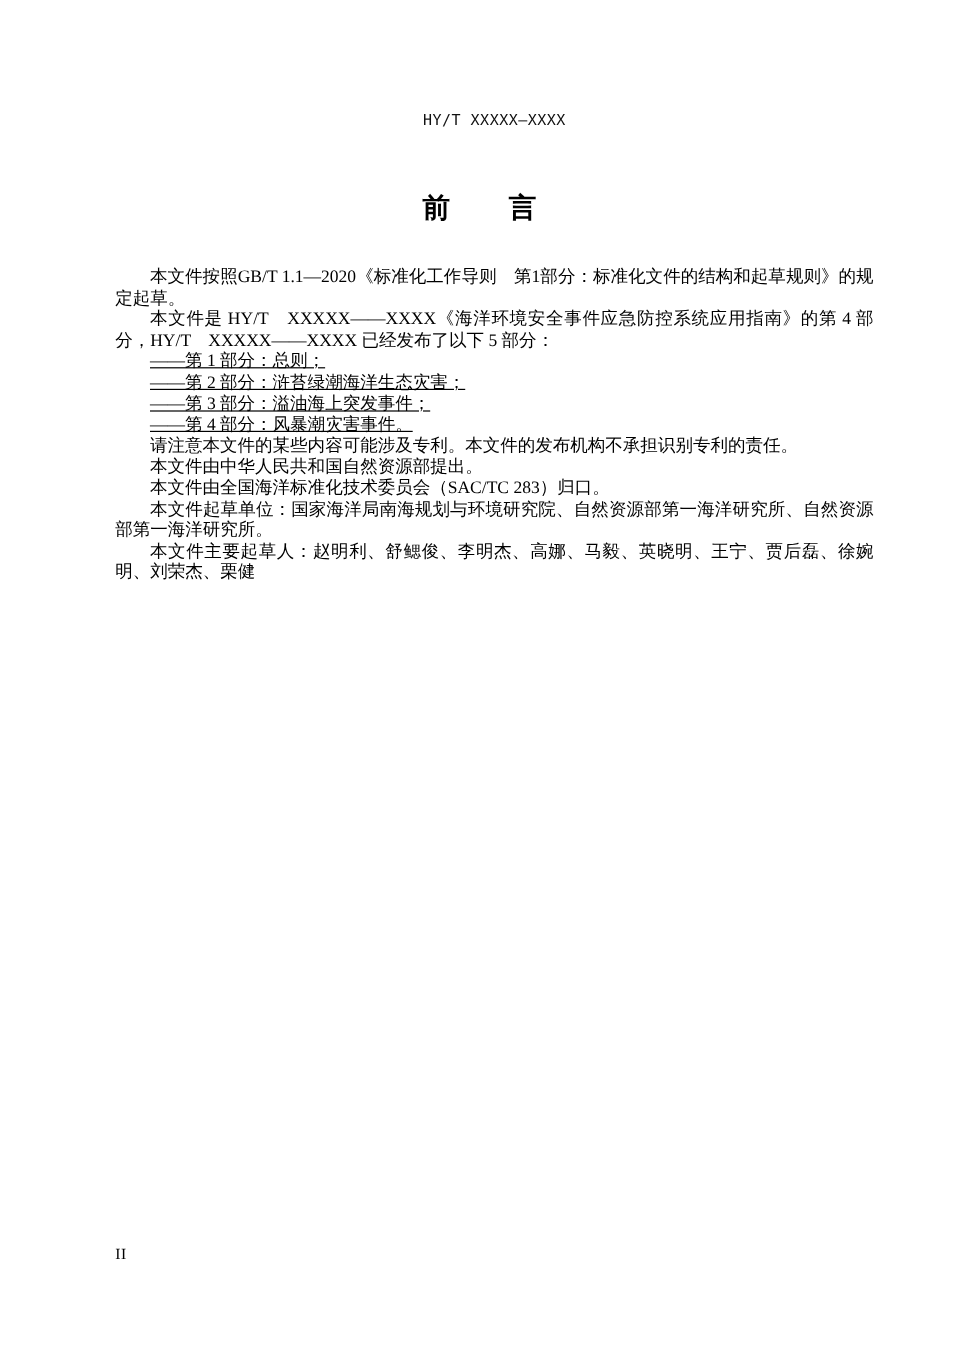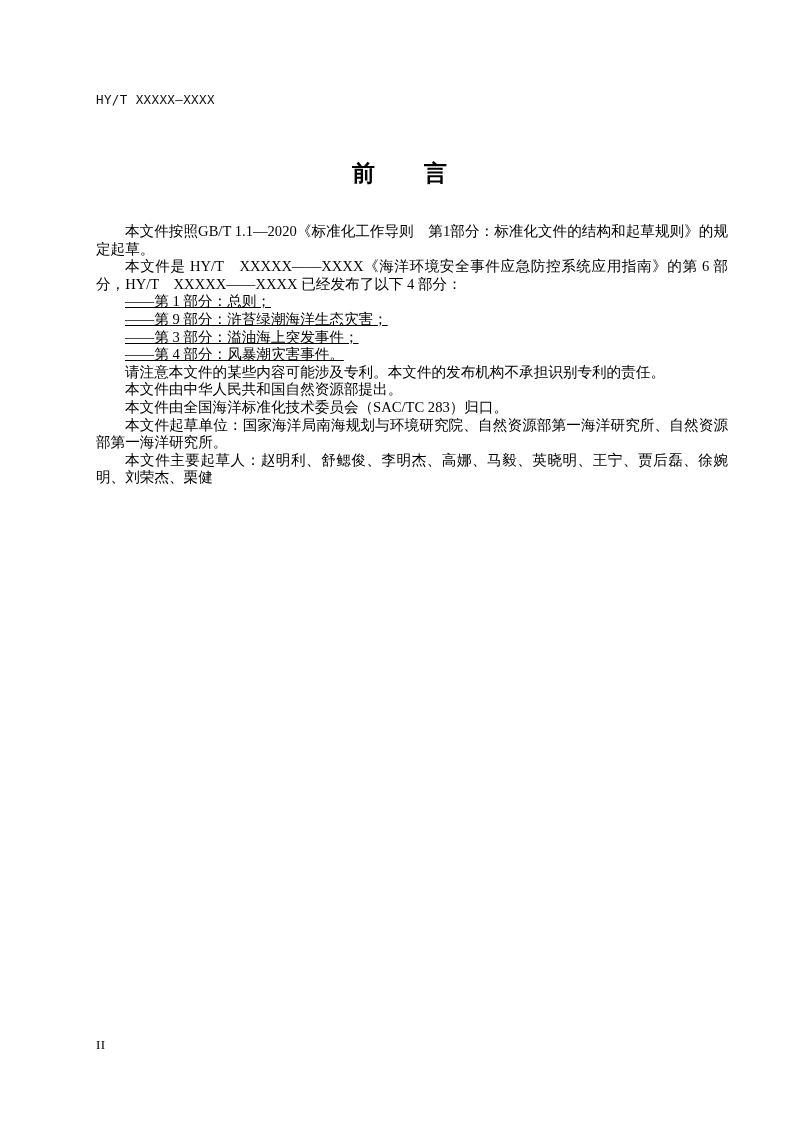--- a/index.html
+++ b/index.html
@@ -18,21 +18,21 @@
     background: #ffffff;
     overflow: hidden;
   }
 
   
   .header {
     position: absolute;
     top: 92px;
     left: 96px;
     width: 632px;
-    text-align: left;
+    text-align: center;
     font-family: "DejaVu Sans Mono", "Liberation Mono", monospace;
     font-size: 12.5px;
     letter-spacing: 0.4px;
     color: #111111;
     white-space: nowrap;
   }
 
   
   .title {
     position: absolute;
@@ -92,25 +92,25 @@
 <div class="page">
 
   <div class="header">HY/T XXXXX—XXXX</div>
 
   <div class="title">前　　言</div>
 
   <div class="body">
 
     <p class="para">本文件按照GB/T 1.1—2020《标准化工作导则　第1部分：标准化文件的结构和起草规则》的规定起草。</p>
 
-    <p class="para">本文件是 HY/T　XXXXX——XXXX《海洋环境安全事件应急防控系统应用指南》的第 6 部分，HY/T　XXXXX——XXXX 已经发布了以下 4 部分：</p>
+    <p class="para">本文件是 HY/T　XXXXX——XXXX《海洋环境安全事件应急防控系统应用指南》的第 4 部分，HY/T　XXXXX——XXXX 已经发布了以下 5 部分：</p>
 
     <p class="list-item">——第 1 部分：总则；</p>
 
-    <p class="list-item">——第 9 部分：浒苔绿潮海洋生态灾害；</p>
+    <p class="list-item">——第 2 部分：浒苔绿潮海洋生态灾害；</p>
 
     <p class="list-item">——第 3 部分：溢油海上突发事件；</p>
 
     <p class="list-item">——第 4 部分：风暴潮灾害事件。</p>
 
     <p class="para">请注意本文件的某些内容可能涉及专利。本文件的发布机构不承担识别专利的责任。</p>
 
     <p class="para">本文件由中华人民共和国自然资源部提出。</p>
 
     <p class="para">本文件由全国海洋标准化技术委员会（SAC/TC 283）归口。</p>

